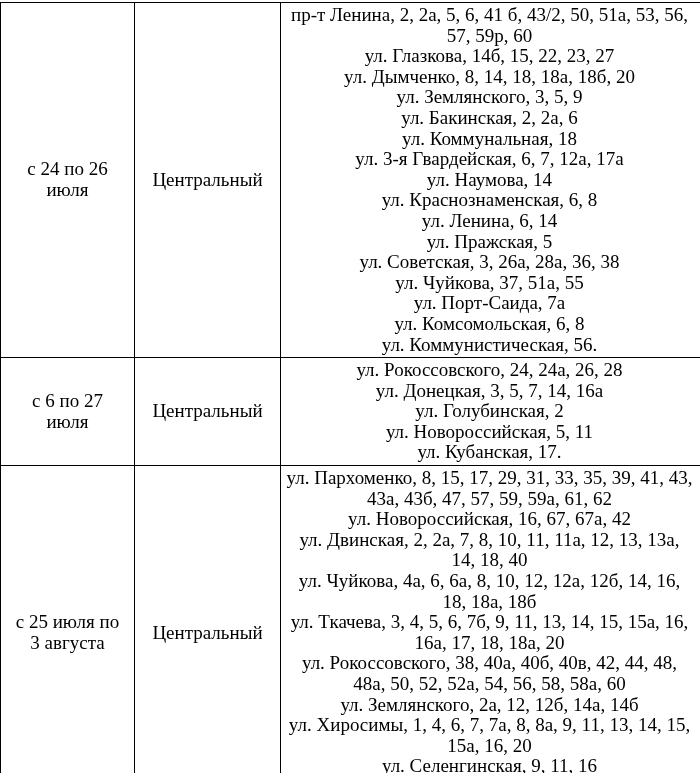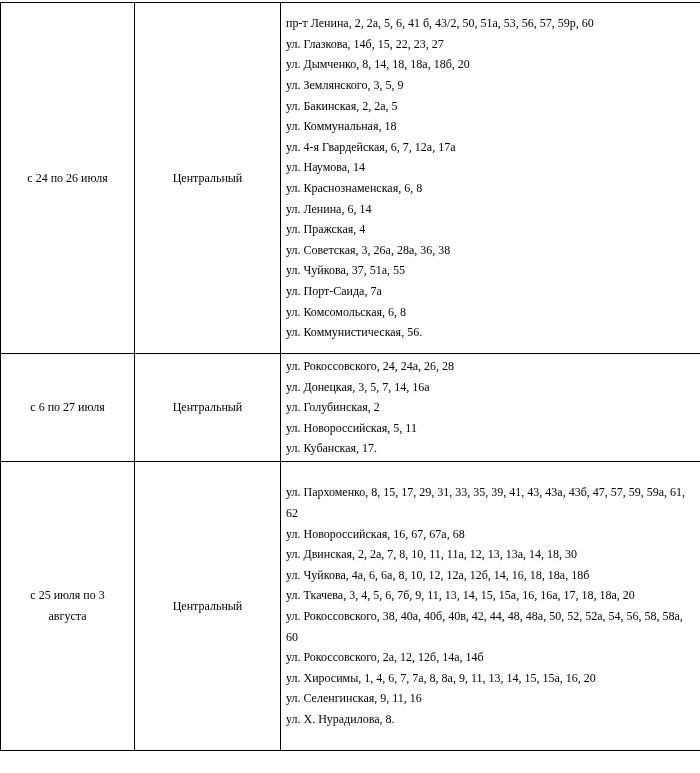--- a/index.html
+++ b/index.html
@@ -13,24 +13,25 @@
     width: 700px;
   }
   table.schedule {
     border-collapse: collapse;
     table-layout: fixed;
     width: 700px;
     margin-top: 2px;
   }
   table.schedule td {
     border: 1px solid #000000;
-    font-size: 12px;
+    font-size: 19px;
     line-height: 20.6px;
     vertical-align: middle;
     overflow: hidden;
+    text-align: center;
   }
   td.date-cell {
     width: 134px;
     text-align: center;
     padding: 2px 9px;
   }
   td.district-cell {
     width: 146px;
     text-align: center;
     padding: 14px 8px;
@@ -58,27 +59,27 @@
   </colgroup>
   <tbody>
     <tr class="row-1">
       <td class="date-cell">с 24 по 26 июля</td>
       <td class="district-cell">Центральный</td>
       <td class="streets-cell">
         <div class="street-line">пр-т Ленина, 2, 2а, 5, 6, 41 б, 43/2, 50, 51а, 53, 56, 57, 59р, 60</div>
         <div class="street-line">ул. Глазкова, 14б, 15, 22, 23, 27</div>
         <div class="street-line">ул. Дымченко, 8, 14, 18, 18а, 18б, 20</div>
         <div class="street-line">ул. Землянского, 3, 5, 9</div>
-        <div class="street-line">ул. Бакинская, 2, 2а, 5</div>
+        <div class="street-line">ул. Бакинская, 2, 2а, 6</div>
         <div class="street-line">ул. Коммунальная, 18</div>
-        <div class="street-line">ул. 4-я Гвардейская, 6, 7, 12а, 17а</div>
+        <div class="street-line">ул. 3-я Гвардейская, 6, 7, 12а, 17а</div>
         <div class="street-line">ул. Наумова, 14</div>
         <div class="street-line">ул. Краснознаменская, 6, 8</div>
         <div class="street-line">ул. Ленина, 6, 14</div>
-        <div class="street-line">ул. Пражская, 4</div>
+        <div class="street-line">ул. Пражская, 5</div>
         <div class="street-line">ул. Советская, 3, 26а, 28а, 36, 38</div>
         <div class="street-line">ул. Чуйкова, 37, 51а, 55</div>
         <div class="street-line">ул. Порт-Саида, 7а</div>
         <div class="street-line">ул. Комсомольская, 6, 8</div>
         <div class="street-line">ул. Коммунистическая, 56.</div>
       </td>
     </tr>
     <tr class="row-3">
       <td class="date-cell">с 6 по 27 июля</td>
       <td class="district-cell">Центральный</td>
@@ -88,25 +89,25 @@
         <div class="street-line">ул. Голубинская, 2</div>
         <div class="street-line">ул. Новороссийская, 5, 11</div>
         <div class="street-line">ул. Кубанская, 17.</div>
       </td>
     </tr>
     <tr class="row-4">
       <td class="date-cell">с 25 июля по 3 августа</td>
       <td class="district-cell">Центральный</td>
       <td class="streets-cell">
         <div class="street-line">ул. Пархоменко, 8, 15, 17, 29, 31, 33, 35, 39, 41, 43, 43а, 43б, 47, 57, 59, 59а, 61, 62</div>
-        <div class="street-line">ул. Новороссийская, 16, 67, 67а, 68</div>
-        <div class="street-line">ул. Двинская, 2, 2а, 7, 8, 10, 11, 11а, 12, 13, 13а, 14, 18, 30</div>
+        <div class="street-line">ул. Новороссийская, 16, 67, 67а, 42</div>
+        <div class="street-line">ул. Двинская, 2, 2а, 7, 8, 10, 11, 11а, 12, 13, 13а, 14, 18, 40</div>
         <div class="street-line">ул. Чуйкова, 4а, 6, 6а, 8, 10, 12, 12а, 12б, 14, 16, 18, 18а, 18б</div>
         <div class="street-line">ул. Ткачева, 3, 4, 5, 6, 7б, 9, 11, 13, 14, 15, 15а, 16, 16а, 17, 18, 18а, 20</div>
         <div class="street-line">ул. Рокоссовского, 38, 40а, 40б, 40в, 42, 44, 48, 48а, 50, 52, 52а, 54, 56, 58, 58а, 60</div>
-        <div class="street-line">ул. Рокоссовского, 2а, 12, 12б, 14а, 14б</div>
+        <div class="street-line">ул. Землянского, 2а, 12, 12б, 14а, 14б</div>
         <div class="street-line">ул. Хиросимы, 1, 4, 6, 7, 7а, 8, 8а, 9, 11, 13, 14, 15, 15а, 16, 20</div>
         <div class="street-line">ул. Селенгинская, 9, 11, 16</div>
         <div class="street-line">ул. Х. Нурадилова, 8.</div>
       </td>
     </tr>
   </tbody>
 </table>
 
 </body></html>

